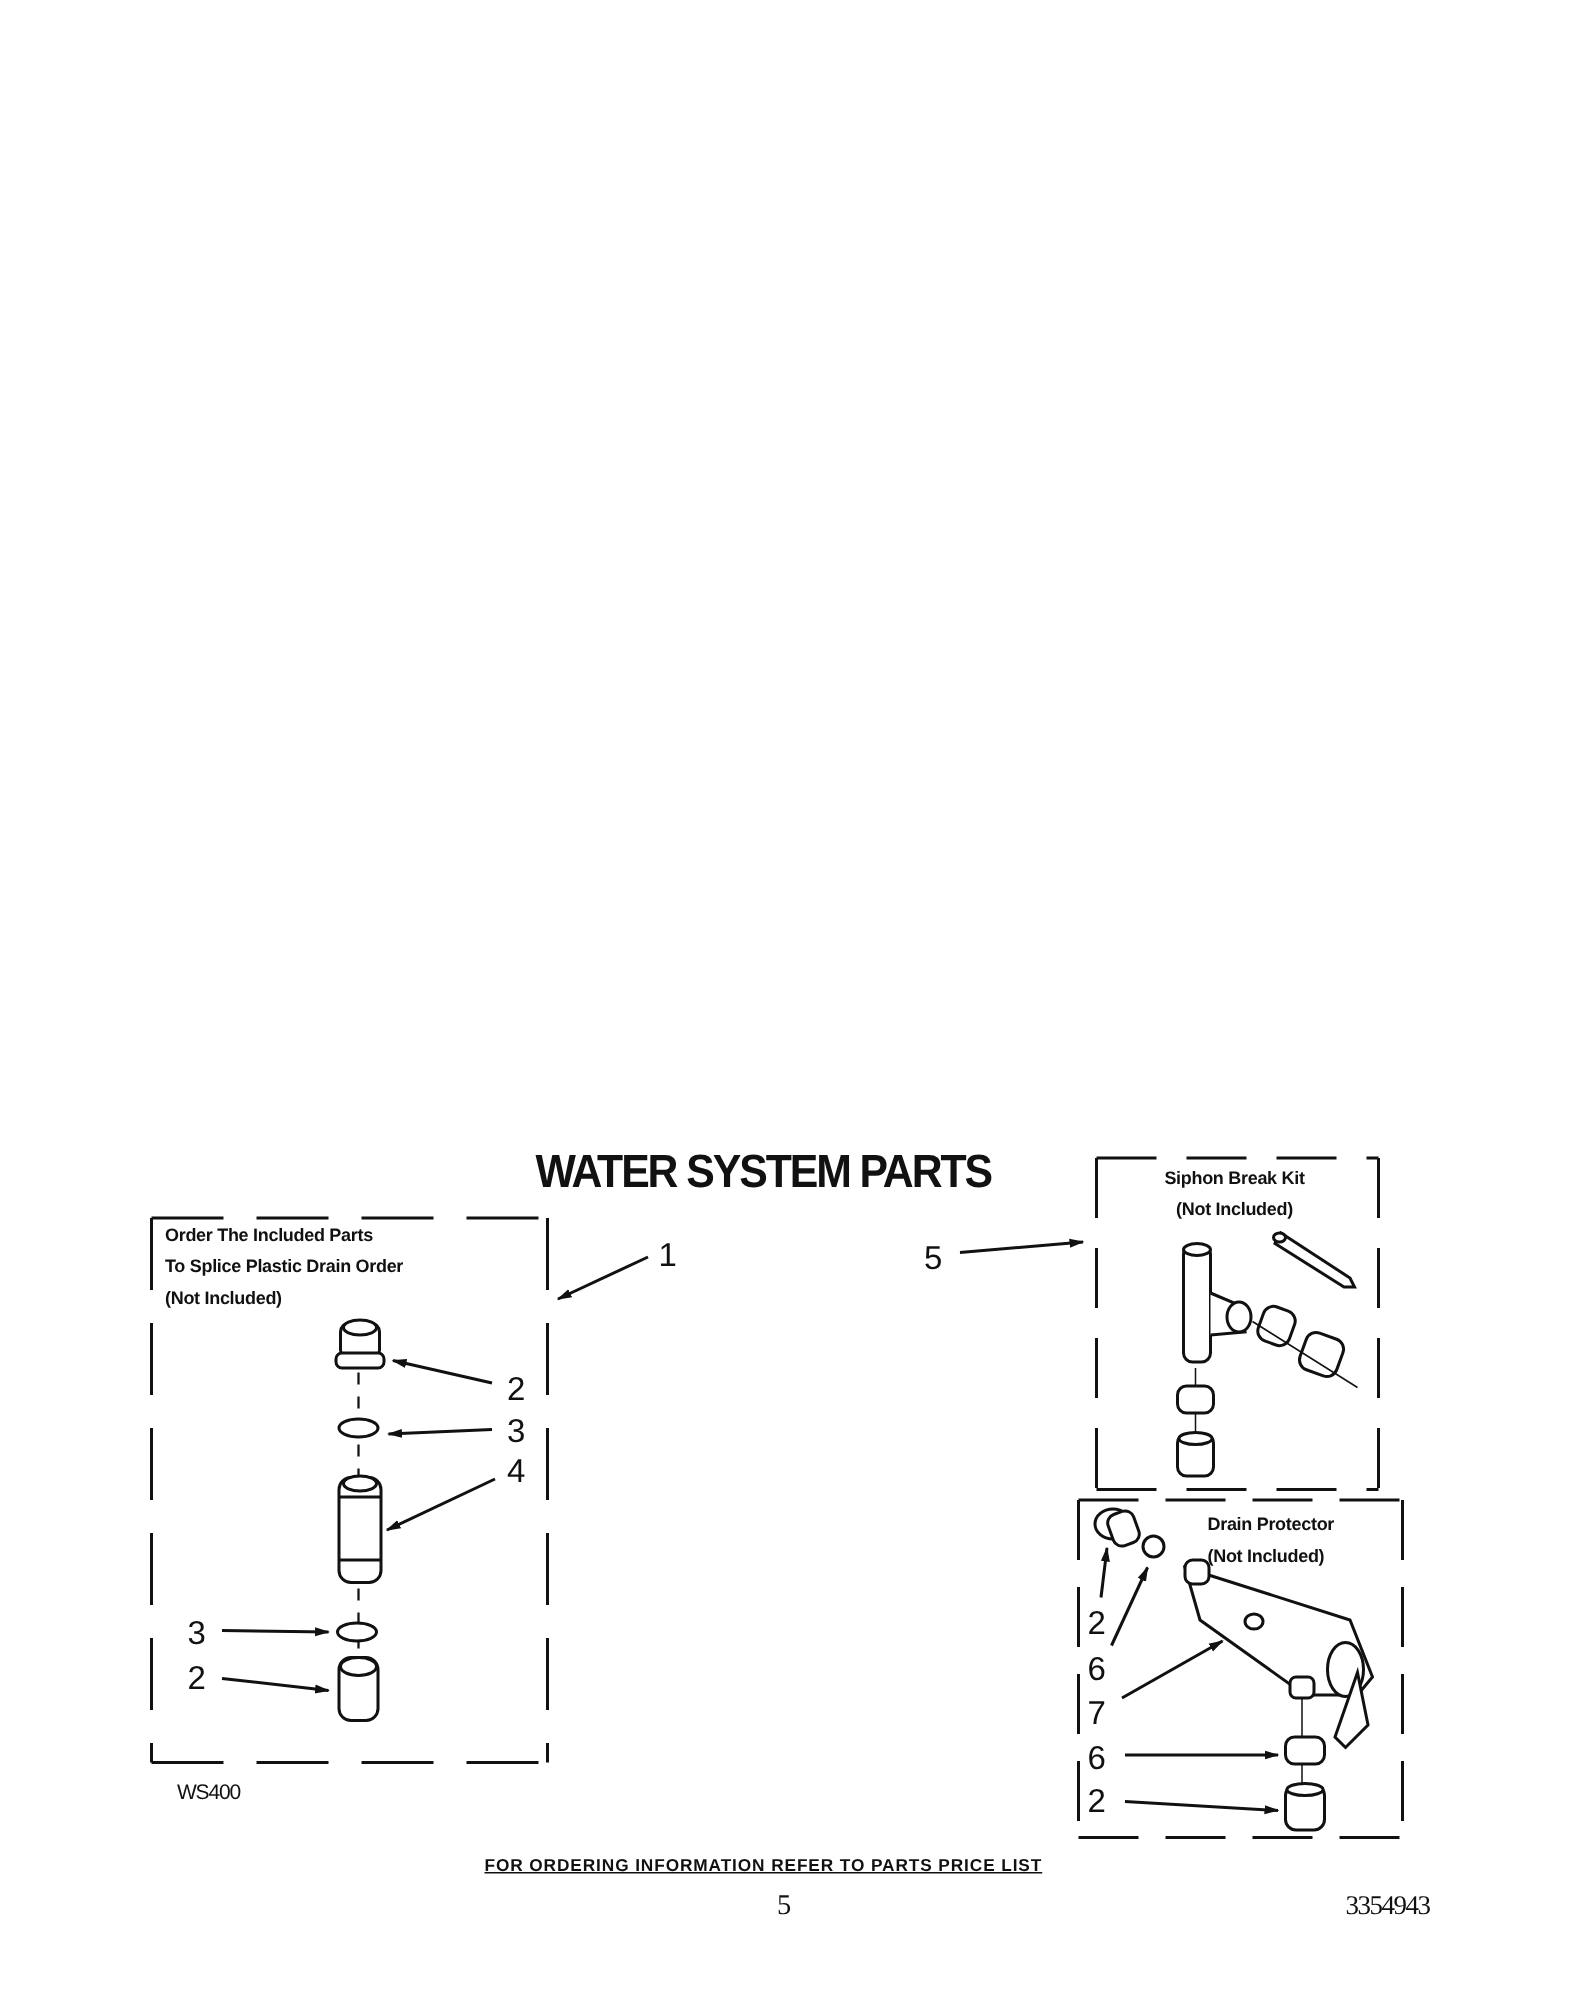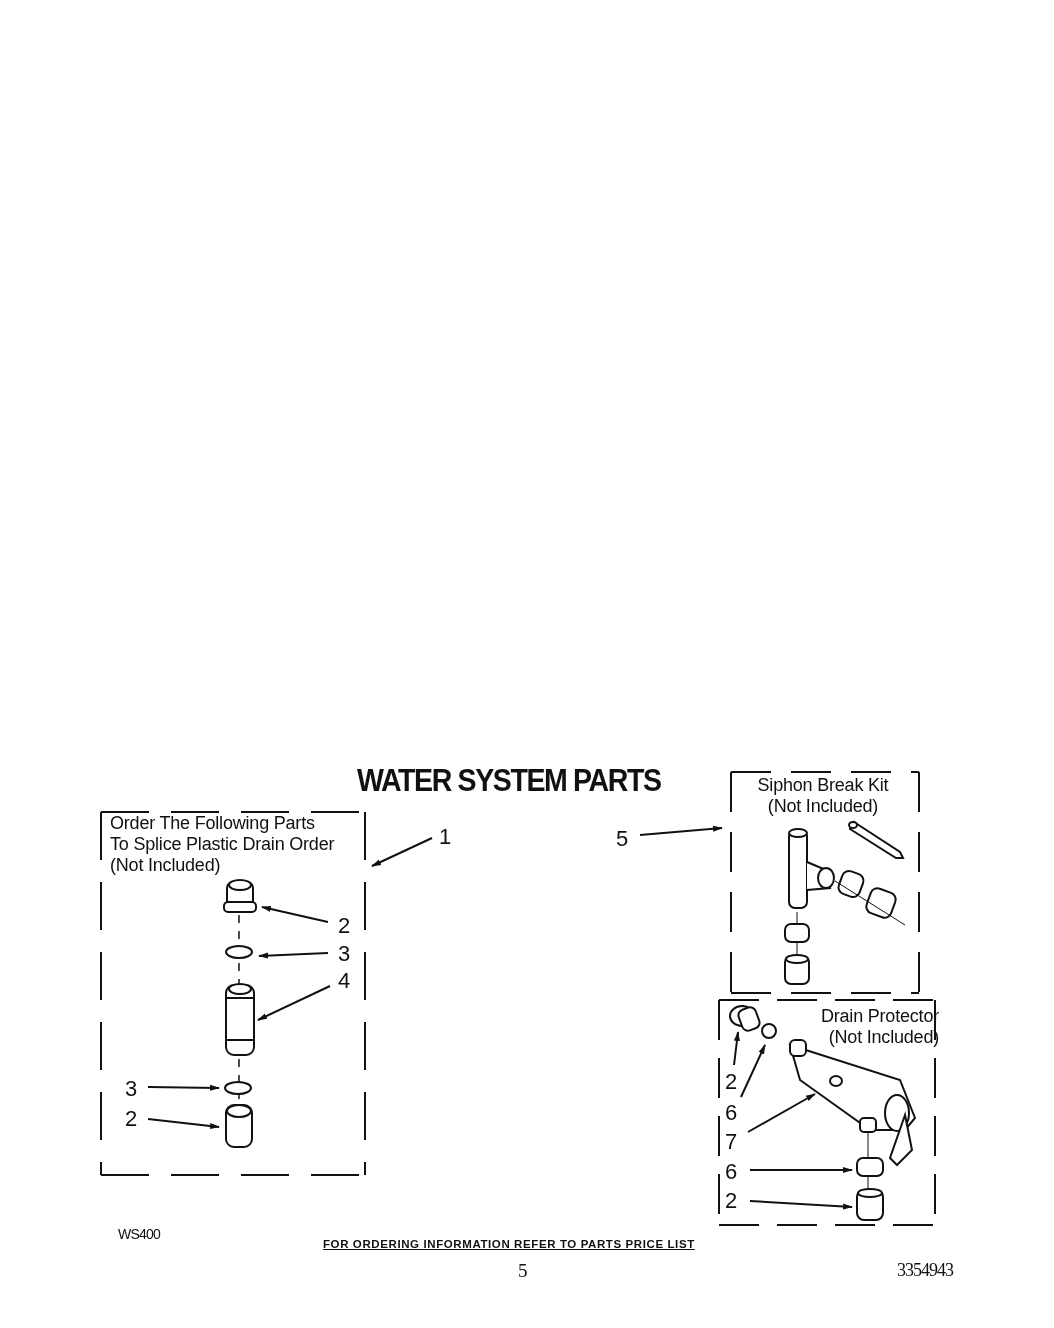--- a/index.html
+++ b/index.html
@@ -1,24 +1,24 @@
 <!DOCTYPE html>
 <html><head>
 <meta charset="utf-8">
 <style>
   html, body { margin: 0; padding: 0; background: #ffffff; }
   body { width: 1054px; height: 1328px; position: relative; overflow: hidden; font-family: "Liberation Sans", sans-serif; color: #111; }
   .abs { position: absolute; }
   .title { left: 357px; top: 763px; font-size: 31px; font-weight: bold; letter-spacing: -1.5px; font-family: "Liberation Sans", sans-serif; transform: scaleX(0.92); transform-origin: left top; }
-  .boxlabel { font-size: 18px; font-weight: normal; line-height: 21px; letter-spacing: -0.2px; }
+  .boxlabel { font-size: 12px; font-weight: bold; line-height: 21px; letter-spacing: -0.2px; }
   .callout { font-size: 22px; font-family: "Liberation Sans", sans-serif; }
   .footer { left: 323px; top: 1238px; font-size: 11.5px; font-weight: bold; letter-spacing: 0.6px; text-decoration: underline; }
   .pagenum { left: 518px; top: 1260px; font-size: 19px; font-family: "Liberation Serif", serif; }
   .docnum { left: 897px; top: 1260px; font-size: 18px; font-family: "Liberation Serif", serif; letter-spacing: -1px; }
-  .code { left: 118px; top: 1186px; font-size: 14px; letter-spacing: -0.8px; margin-top: 40px; }
+  .code { left: 118px; top: 1186px; font-size: 14px; letter-spacing: -0.8px; }
   svg.art { position: absolute; left: 0; top: 0; }
 </style>
 </head>
 <body>
 
 <svg class="art" width="1054" height="1328" viewBox="0 0 1054 1328">
   <defs>
     <marker id="ah" markerWidth="10" markerHeight="8" refX="9" refY="4" orient="auto" markerUnits="userSpaceOnUse">
       <path d="M0,1 L10,4 L0,7 Z" fill="#111"></path>
     </marker>
@@ -112,31 +112,31 @@
       <line x1="748" y1="1132" x2="815" y2="1094" marker-end="url(#ah)"></line>
       <line x1="750" y1="1170" x2="852" y2="1170" marker-end="url(#ah)"></line>
       <line x1="750" y1="1201" x2="852" y2="1207" marker-end="url(#ah)"></line>
     </g>
   </g>
 </svg>
 
 <div class="abs title">WATER SYSTEM PARTS</div>
 
 <div class="abs boxlabel" style="left:110px; top:813px;">
-  <div>Order The Following Parts</div>
+  <div>Order The Included Parts</div>
   <div>To Splice Plastic Drain Order</div>
   <div>(Not Included)</div>
 </div>
 
 <div class="abs boxlabel" style="left:749px; top:775px; text-align:center; width:148px;">
   <div>Siphon Break Kit</div>
   <div>(Not Included)</div>
 </div>
 
-<div class="abs boxlabel" style="left:805px; top:1006px; text-align:right; width:134px;">
+<div class="abs boxlabel" style="left:805px; top:1006px; text-align:left; width:134px;">
   <div>Drain Protector</div>
   <div>(Not Included)</div>
 </div>
 
 <div class="abs callout" style="left:439px; top:824px;">1</div>
 <div class="abs callout" style="left:616px; top:826px;">5</div>
 
 <div class="abs callout" style="left:338px; top:913px;">2</div>
 <div class="abs callout" style="left:338px; top:941px;">3</div>
 <div class="abs callout" style="left:338px; top:968px;">4</div>

